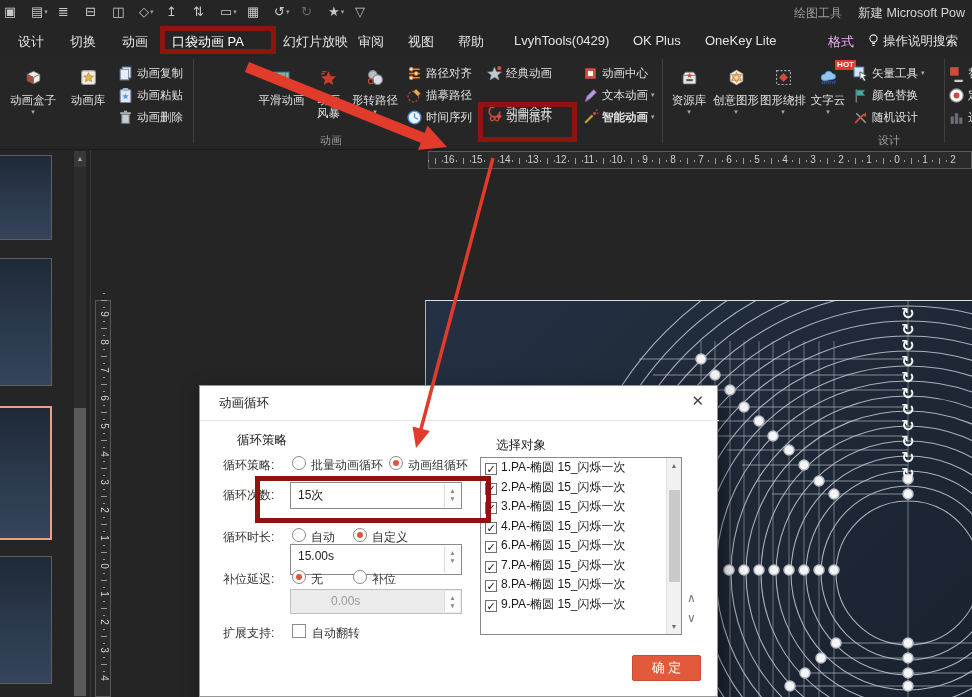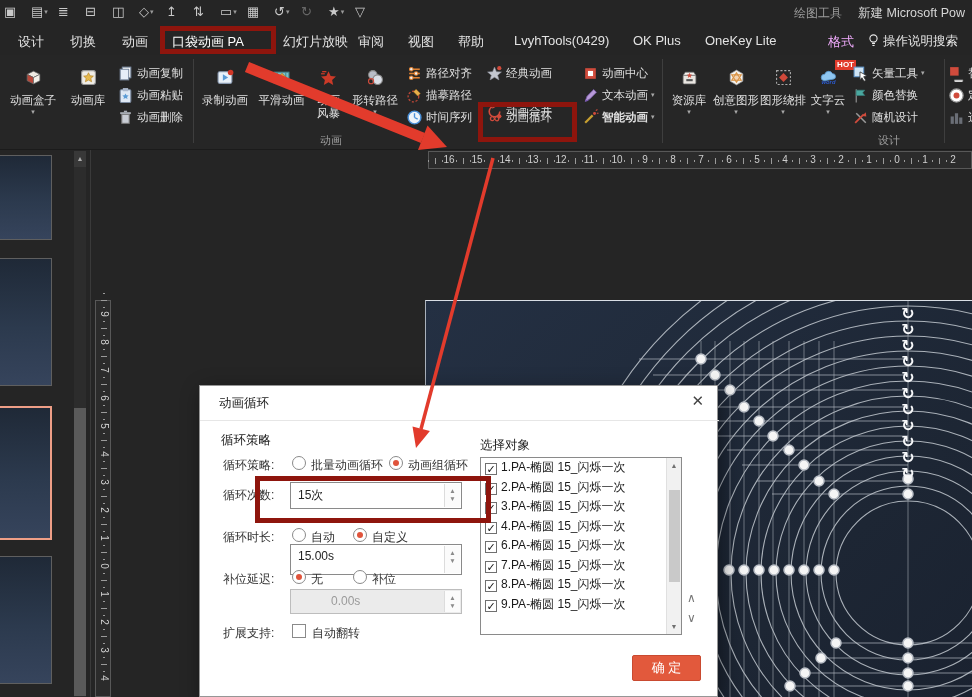--- a/index.html
+++ b/index.html
@@ -67,21 +67,21 @@
   #slide { position:absolute; left:425px; top:300px; width:547px; height:397px; z-index:1;
     background:linear-gradient(135deg,#243043 0%,#1d2634 70%,#1a2230 100%);
     border-top:1px solid #d9dee5; border-left:1px solid #aab2bc; overflow:hidden; }
 
   
   #dialog { position:absolute; left:199px; top:385px; width:519px; height:312px; background:#ffffff;
     border:1px solid #969696; box-shadow:4px 6px 20px rgba(0,0,0,0.45); z-index:5; font-size:12px; color:#333; }
   #dlg-title { position:absolute; left:19px; top:9px; font-size:12.5px; color:#1a1a1a; }
   #dlg-close { position:absolute; right:13px; top:6px; font-size:15px; color:#444; cursor:default; }
   #dlg-hr { position:absolute; left:0; top:34px; width:519px; height:1px; background:#e6e6e6; }
-  .dlg-sec { position:absolute; font-size:12.5px; color:#1a1a1a; }
+  .dlg-sec { position:absolute; font-size:12.5px; color:#1a1a1a;margin-left:16px; }
   .dlg-lab { position:absolute; left:23px; color:#333; }
   .radio { position:absolute; width:14px; height:14px; border:1px solid #8a8a8a; border-radius:50%; background:#fff; }
   .radio.sel::after { content:''; position:absolute; left:3px; top:3px; width:6px; height:6px; border-radius:50%; background:#e0543c; }
   .rlab { position:absolute; color:#333; }
   .inp { position:absolute; border:1px solid #8a8a8a; background:#fff; color:#222; padding:0 20px 0 7px;
     line-height:25px; }
   .inp.dis { background:#ebebeb; color:#9a9a9a; border-color:#bdbdbd; }
   .spin { position:absolute; right:1px; top:1px; bottom:1px; width:16px; border-left:1px solid #dcdcdc;
     background:#fbfbfb; text-align:center; color:#8a8a8a; font-size:6.5px; line-height:1; padding-top:4px; }
   .spin div { height:8px; }
@@ -183,30 +183,20 @@
             <svg width="17" height="17" viewBox="0 0 16 16">
               <rect x="4.5" y="5" width="7" height="8.5" fill="#c9cdd5" stroke="#777"></rect>
               <rect x="3" y="3" width="10" height="1.8" fill="#a9adb5"></rect>
               <rect x="6.5" y="1.6" width="3" height="1.6" fill="#a9adb5"></rect>
             </svg>
           </span>
           <span class="lbl">动画删除</span>
         </div>
       </div>
       <div class="rib-sep" style="left: 193px;"></div>
-      <div class="rib-big" style="left: 197px; width: 56px;">
-        <div class="ic">
-          <svg width="17" height="17" viewBox="0 0 16 16">
-            <rect x="1" y="2.5" width="13" height="11" rx="1.5" fill="#e9f1f9" stroke="#8a9ab0"></rect>
-            <polygon points="5.5,5 10.5,8 5.5,11" fill="#5b9bd5"></polygon>
-            <circle cx="12.8" cy="3.2" r="2.6" fill="#d23727"></circle>
-          </svg>
-        </div>
-        <div class="lbl">录制动画</div>
-      </div>
       <div class="rib-big" style="left: 254px; width: 55px;">
         <div class="ic">
           <svg width="17" height="17" viewBox="0 0 16 16">
             <rect x="1" y="3" width="14" height="10" fill="#7ac0c8" stroke="#48888e"></rect>
             <line x1="4" y1="3" x2="4" y2="13" stroke="#48888e"></line>
             <line x1="12" y1="3" x2="12" y2="13" stroke="#48888e"></line>
             <polygon points="8.5,4 13.5,9 11.5,11 6.5,6" fill="#e8a23c" stroke="#9a6a20" stroke-width="0.6"></polygon>
           </svg>
         </div>
         <div class="lbl">平滑动画</div>

